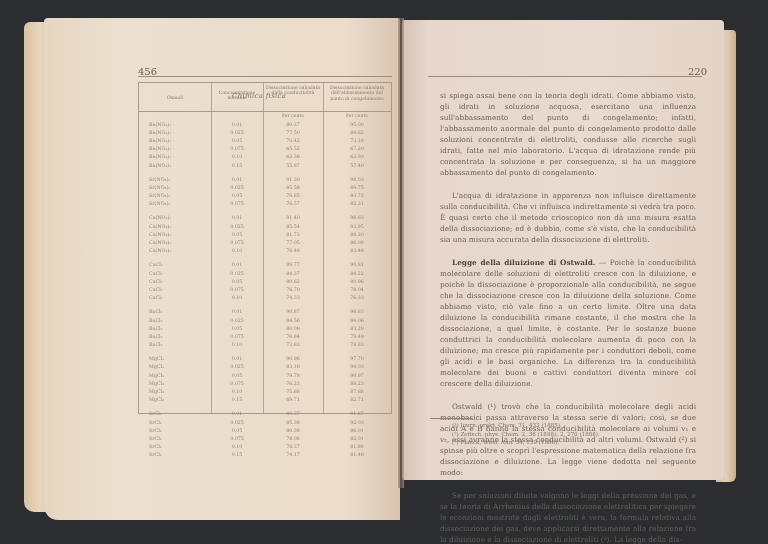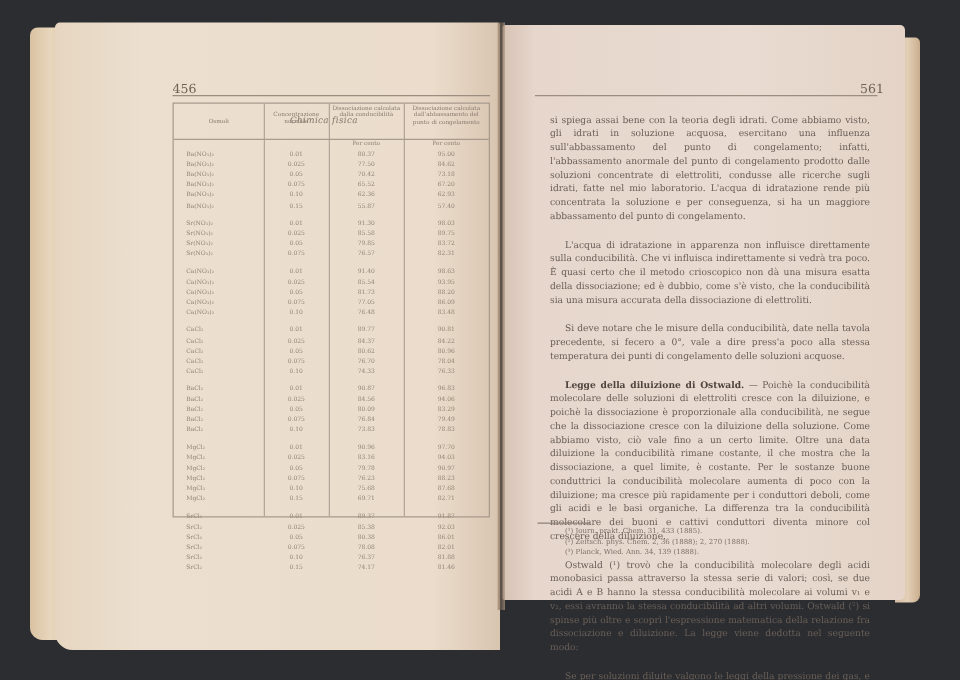--- a/index.html
+++ b/index.html
@@ -335,27 +335,26 @@
             <span class="c0">SrCl₂</span>
             <span class="c1">0.15</span>
             <span class="c2">74.17</span>
             <span class="c3">81.46</span>
           </div>
         </div>
       </div>
   </div>
 
 
-  <span class="pageno" style="left:688px;top:66px;">561</span>
+  <span class="pageno" style="left:688px;top:66px;">220</span>
   <div class="rule" style="left:428px;top:76px;width:274px;"></div>
 
   <div class="rightbody" id="right-body">
       <p>si spiega assai bene con la teoria degli idrati. Come abbiamo visto, gli idrati in soluzione acquosa, esercitano una influenza sull'abbassamento del punto di congelamento; infatti, l'abbassamento anormale del punto di congelamento prodotto dalle soluzioni concentrate di elettroliti, condusse alle ricerche sugli idrati, fatte nel mio laboratorio. L'acqua di idratazione rende più concentrata la soluzione e per conseguenza, si ha un maggiore abbassamento del punto di congelamento.</p>
       <p class="ind">L'acqua di idratazione in apparenza non influisce direttamente sulla conducibilità. Che vi influisca indirettamente si vedrà tra poco. È quasi certo che il metodo crioscopico non dà una misura esatta della dissociazione; ed è dubbio, come s'è visto, che la conducibilità sia una misura accurata della dissociazione di elettroliti.</p>
-      <p class="ind">Si deve notare che le misure della conducibilità, date nella tavola precedente, si fecero a 0°, vale a dire press'a poco alla stessa temperatura dei punti di congelamento delle soluzioni acquose.</p>
       <p class="ind"><b>Legge della diluizione di Ostwald.</b> — Poichè la conducibilità molecolare delle soluzioni di elettroliti cresce con la diluizione, e poichè la dissociazione è proporzionale alla conducibilità, ne segue che la dissociazione cresce con la diluizione della soluzione. Come abbiamo visto, ciò vale fino a un certo limite. Oltre una data diluizione la conducibilità rimane costante, il che mostra che la dissociazione, a quel limite, è costante. Per le sostanze buone conduttrici la conducibilità molecolare aumenta di poco con la diluizione; ma cresce più rapidamente per i conduttori deboli, come gli acidi e le basi organiche. La differenza tra la conducibilità molecolare dei buoni e cattivi conduttori diventa minore col crescere della diluizione.</p>
       <p class="ind">Ostwald (¹) trovò che la conducibilità molecolare degli acidi monobasici passa attraverso la stessa serie di valori; così, se due acidi A e B hanno la stessa conducibilità molecolare ai volumi v₁ e v₂, essi avranno la stessa conducibilità ad altri volumi. Ostwald (²) si spinse più oltre e scoprì l'espressione matematica della relazione fra dissociazione e diluizione. La legge viene dedotta nel seguente modo:</p>
       <p class="ind">Se per soluzioni diluite valgono le leggi della pressione dei gas, e se la teoria di Arrhenius della dissociazione elettrolitica per spiegare le eccezioni mostrate dagli elettroliti è vera, la formula relativa alla dissociazione dei gas, deve applicarsi direttamente alla relazione fra la diluizione e la dissociazione di elettroliti (³). La legge della dis-</p>
     </div>
 
   <div class="fnrule"></div>
   <div class="footnotes" id="footnotes">
       <div>(¹) Journ. prakt. Chem. 31, 433 (1885).</div>
       <div>(²) Zeitsch. phys. Chem. 2, 36 (1888); 2, 270 (1888).</div>
       <div>(³) Planck, Wied. Ann. 34, 139 (1888).</div>

